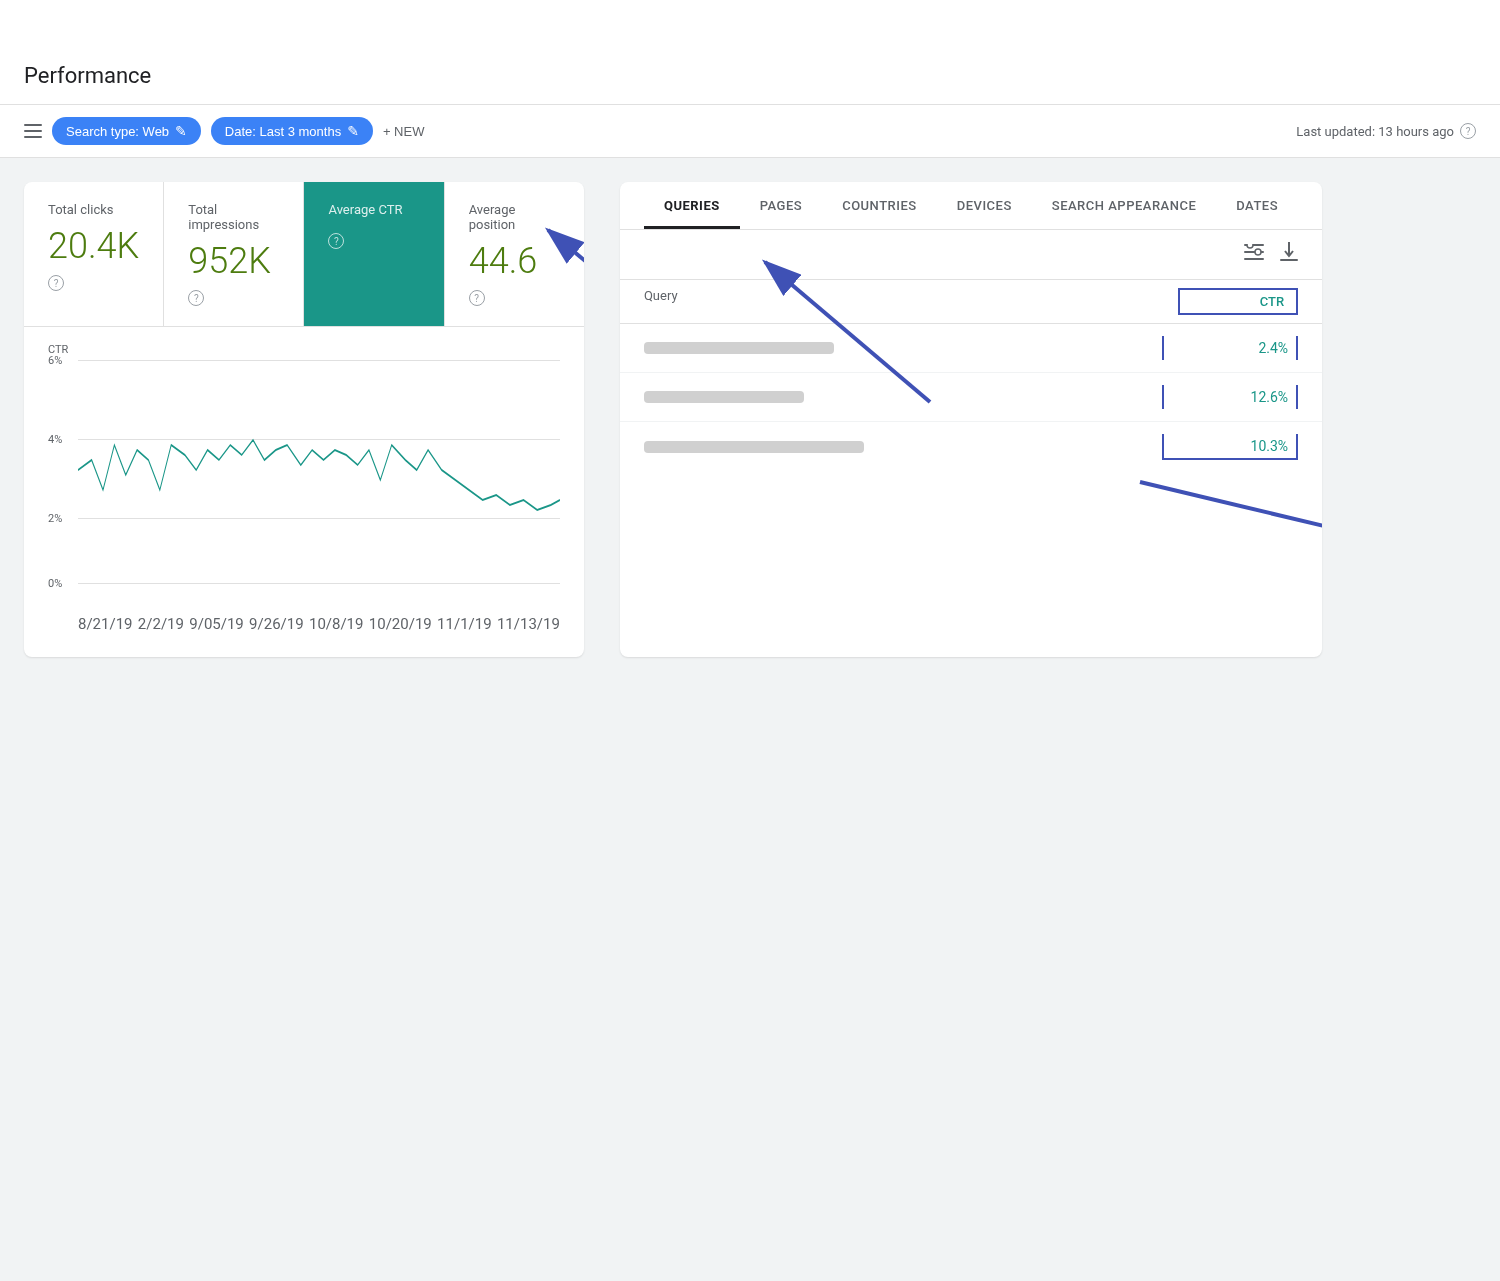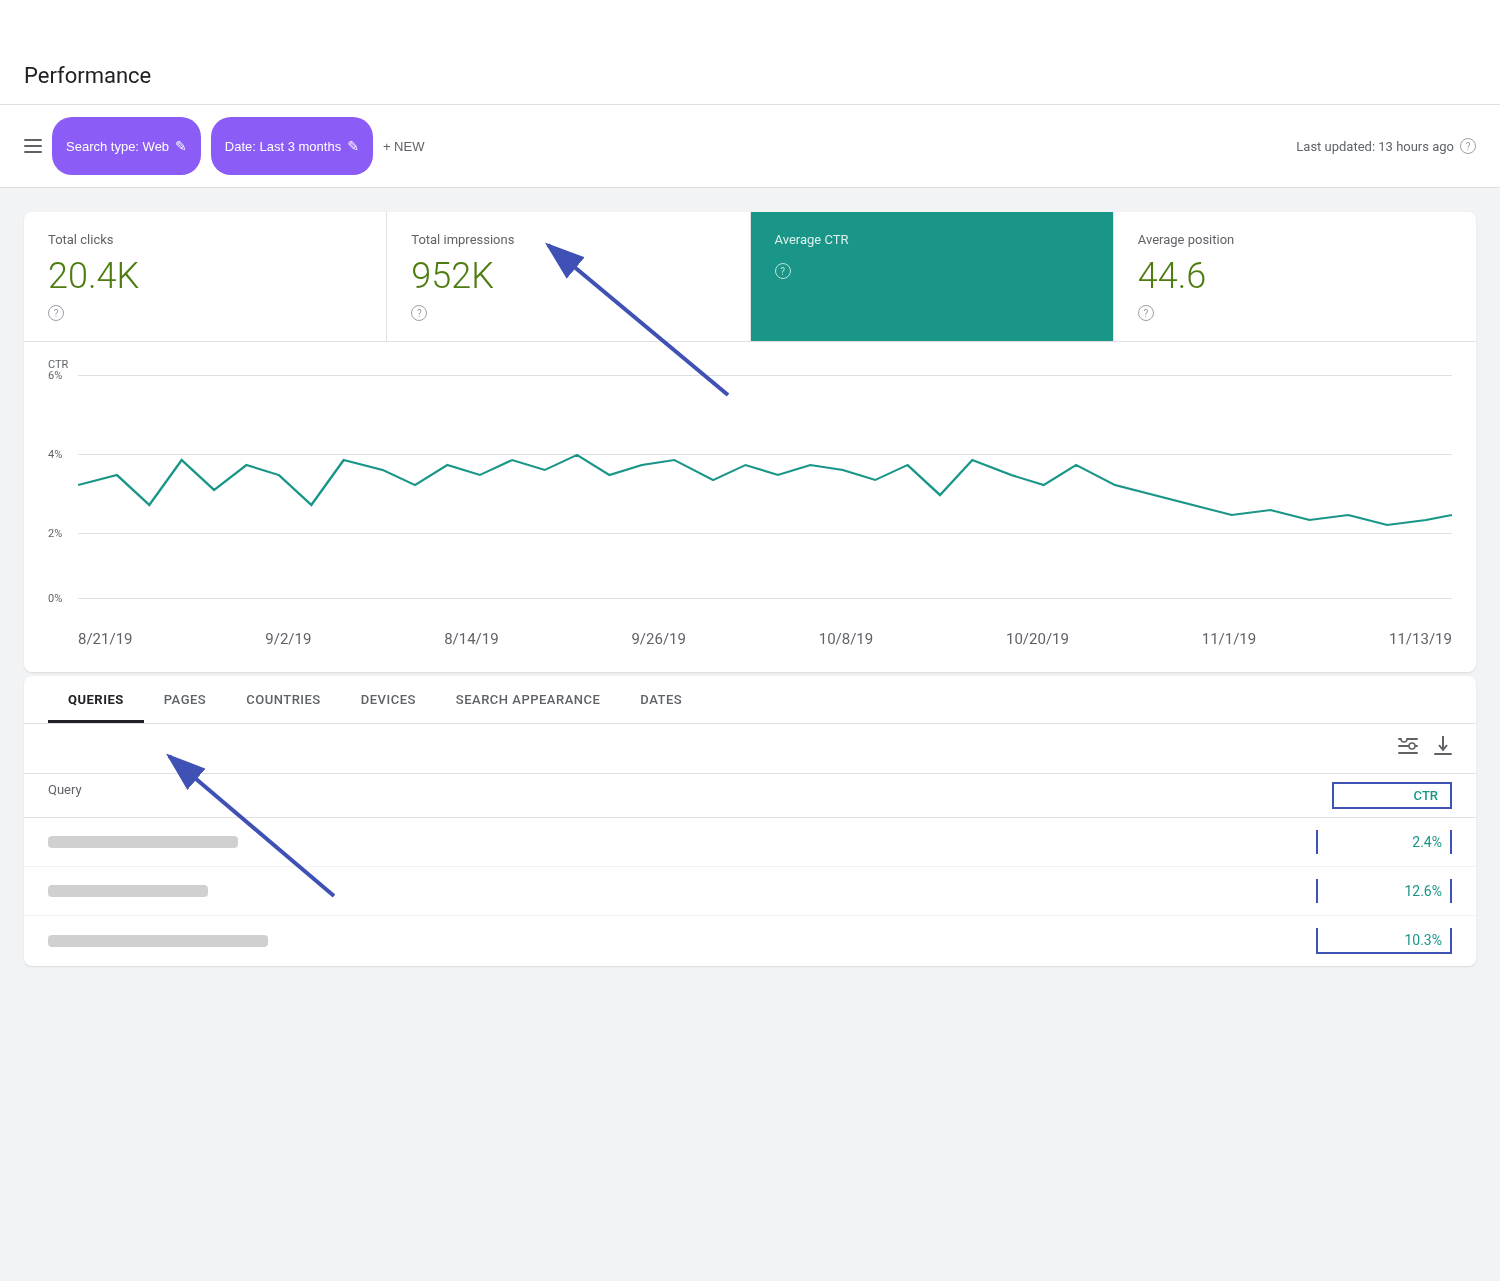--- a/index.html
+++ b/index.html
@@ -30,24 +30,24 @@
     }
     .filter-icon-btn {
       background: none;
       border: none;
       cursor: pointer;
       display: flex;
       align-items: center;
       color: #5f6368;
     }
     .chip {
-      background: #8b5cf6;
+      background: #3b82f6;
       color: #fff;
       border-radius: 20px;
-      padding: 21px 14px;
+      padding: 6px 14px;
       font-size: 13px;
       display: flex;
       align-items: center;
       gap: 6px;
       cursor: pointer;
       border: none;
     }
     .chip .edit-icon { font-size: 14px; }
     .new-btn {
       background: none;
@@ -63,22 +63,22 @@
       margin-left: auto;
       color: #5f6368;
       font-size: 13px;
       display: flex;
       align-items: center;
       gap: 6px;
     }
     .main-content {
       padding: 24px;
       display: flex;
-      flex-direction: column;
-      gap: 4px;
+      flex-direction: row;
+      gap: 36px;
     }
     .card {
       background: #fff;
       border-radius: 8px;
       box-shadow: 0 1px 2px rgba(0,0,0,0.1);
       overflow: hidden;
     }
     
     .metrics-row {
       display: flex;
@@ -328,22 +328,22 @@
               <polygon points="0 0, 10 3.5, 0 7" fill="#3f51b5"></polygon>
             </marker>
           </defs>
           <line x1="280" y1="180" x2="100" y2="30" stroke="#3f51b5" stroke-width="4" marker-end="url(#arrowhead1)"></line>
         </svg>
 
       </div>
 
       <div class="chart-x-labels">
         <span>8/21/19</span>
-        <span>9/2/19</span>
-        <span>8/14/19</span>
+        <span>2/2/19</span>
+        <span>9/05/19</span>
         <span>9/26/19</span>
         <span>10/8/19</span>
         <span>10/20/19</span>
         <span>11/1/19</span>
         <span>11/13/19</span>
       </div>
     </div>
   </div>
 
   <div class="card" style="position:relative;">

